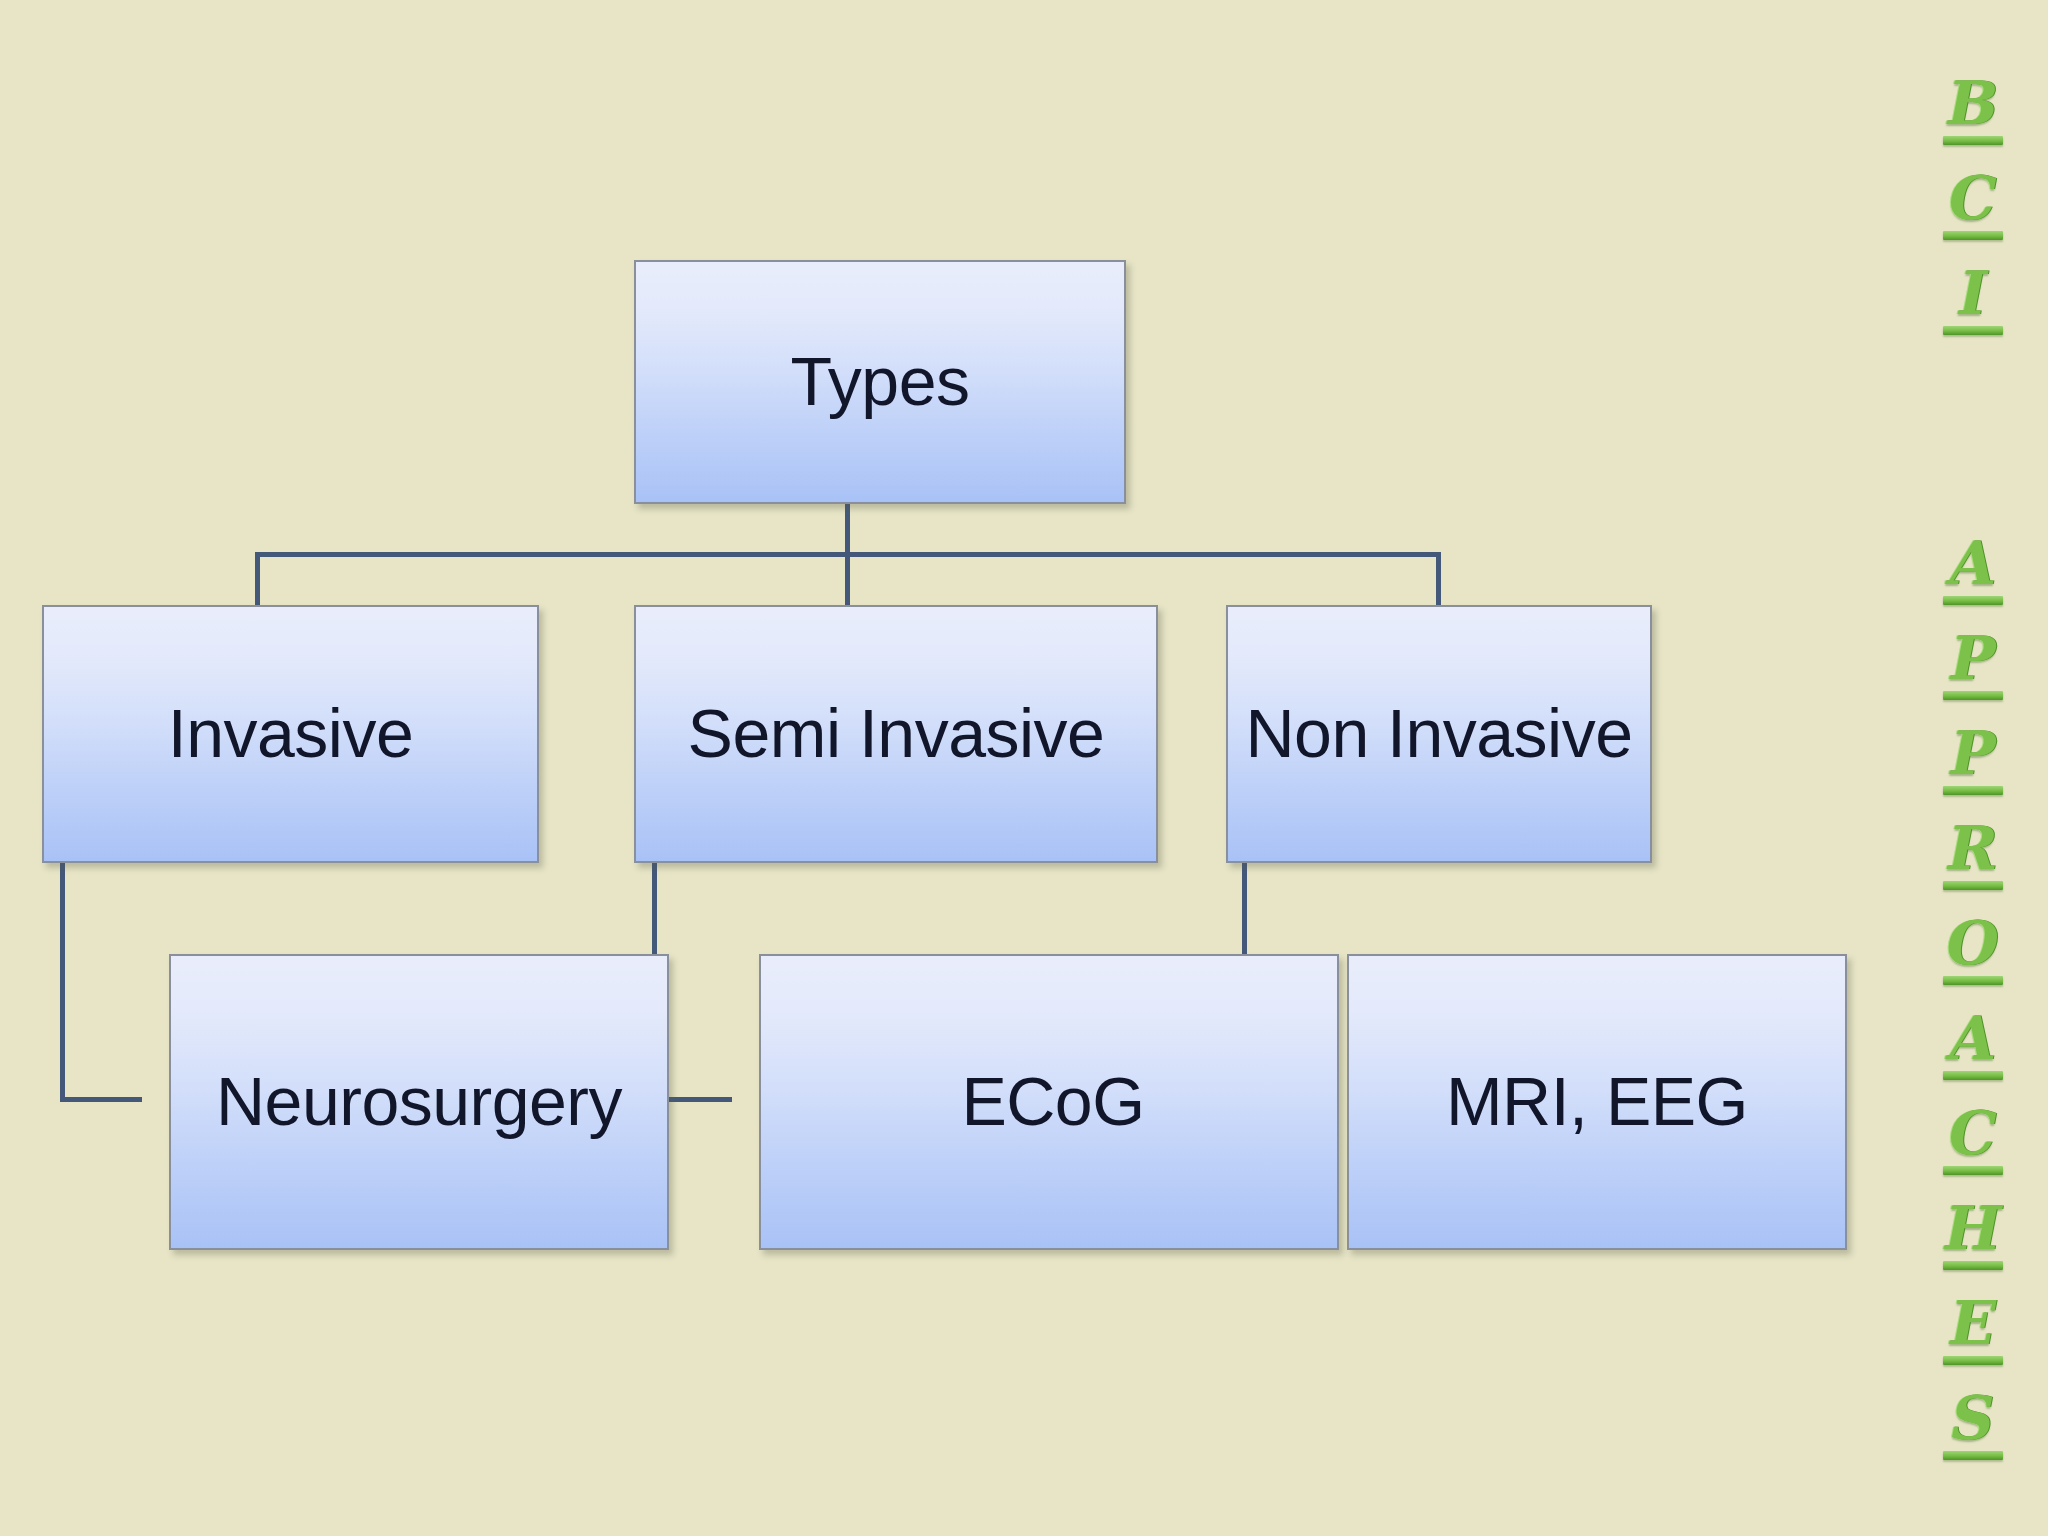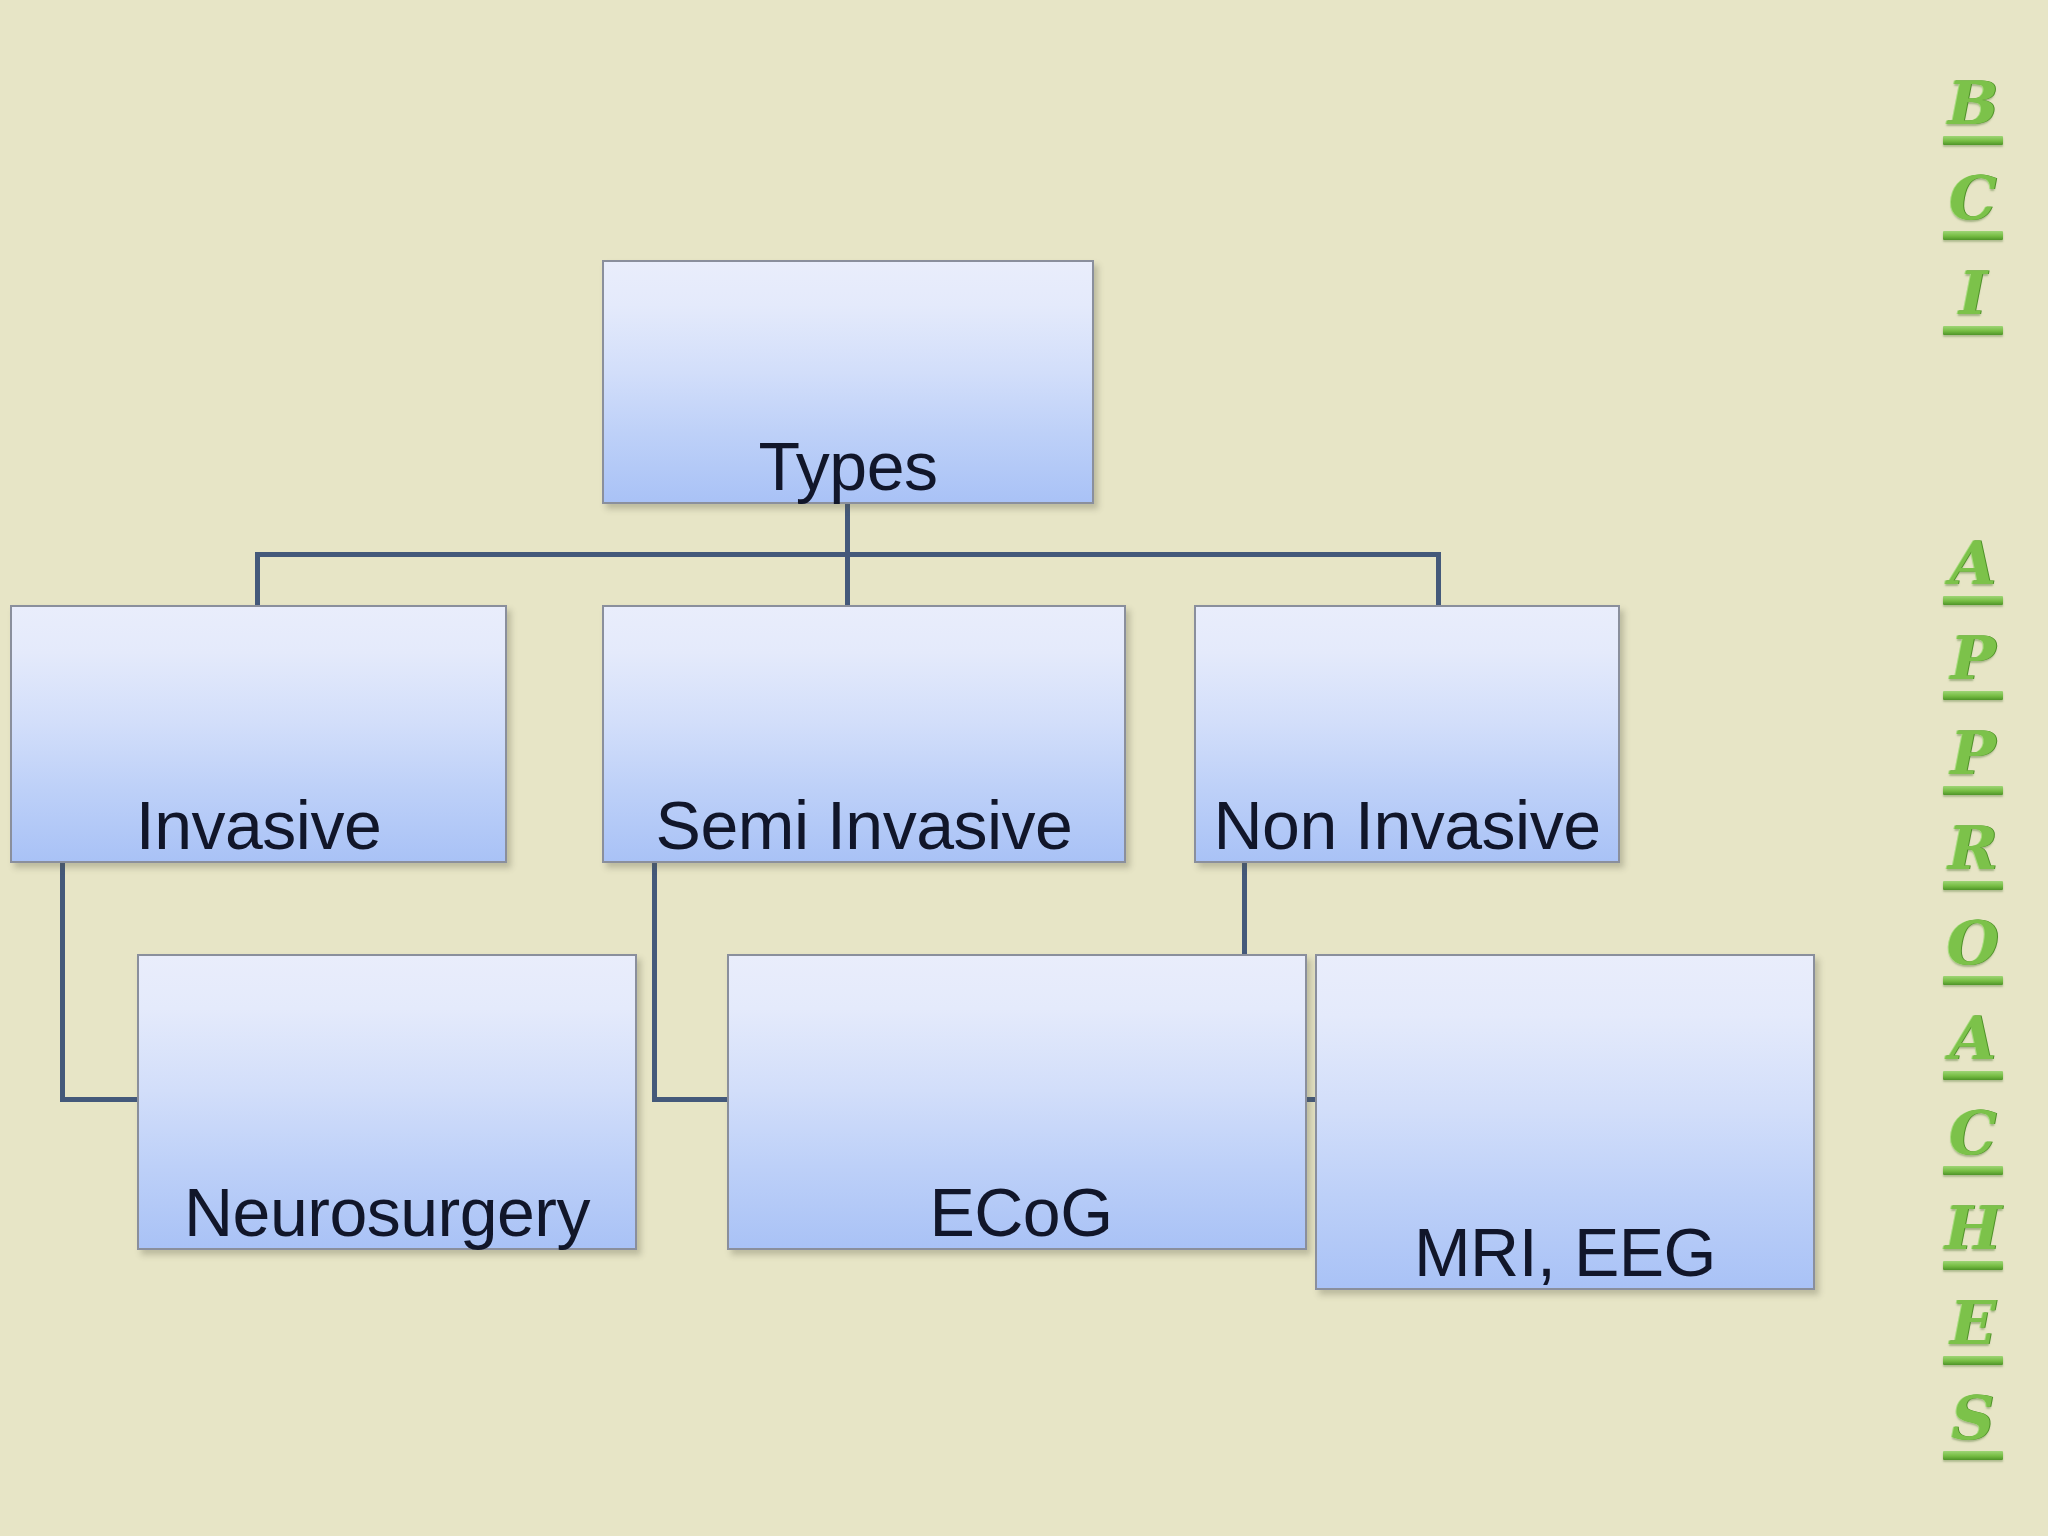--- a/index.html
+++ b/index.html
@@ -31,41 +31,42 @@
     box-sizing: border-box;
     border: 2px solid #8a8f9c;
     background: linear-gradient(to bottom,
         #e9edfb 0%,
         #e4eafb 18%,
         #d2defa 46%,
         #bdd0f8 72%,
         #a9c2f6 100%);
     box-shadow: 4px 5px 6px rgba(90,90,70,0.30);
     display: flex;
-    align-items: flex-end;
+    align-items: center;
     justify-content: center;
+    margin-left: 32px;
   }
   .node .label {
     color: #11162a;
     font-size: 68px;
     line-height: 1.05;
     font-weight: 400;
     letter-spacing: -0.5px;
     white-space: nowrap;
     text-align: center;
   }
 
   
   #node-types        { left: 602px;  top: 260px;  width: 492px; height: 244px; }
   #node-invasive     { left: 10px;   top: 605px;  width: 497px; height: 258px; }
   #node-semi         { left: 602px;  top: 605px;  width: 524px; height: 258px; }
   #node-non          { left: 1194px; top: 605px;  width: 426px; height: 258px; }
   #node-neurosurgery { left: 137px;  top: 954px;  width: 500px; height: 296px; }
   #node-ecog         { left: 727px;  top: 954px;  width: 580px; height: 296px; padding-left: 8px; }
-  #node-mri          { left: 1315px; top: 954px;  width: 500px; height: 336px; }
+  #node-mri          { left: 1315px; top: 954px;  width: 500px; height: 296px; }
 
   
   #side-title {
     position: absolute;
     left: 1898px;
     top: 72px;
     width: 150px;
     height: 1420px;
     display: flex;
     flex-direction: column;

